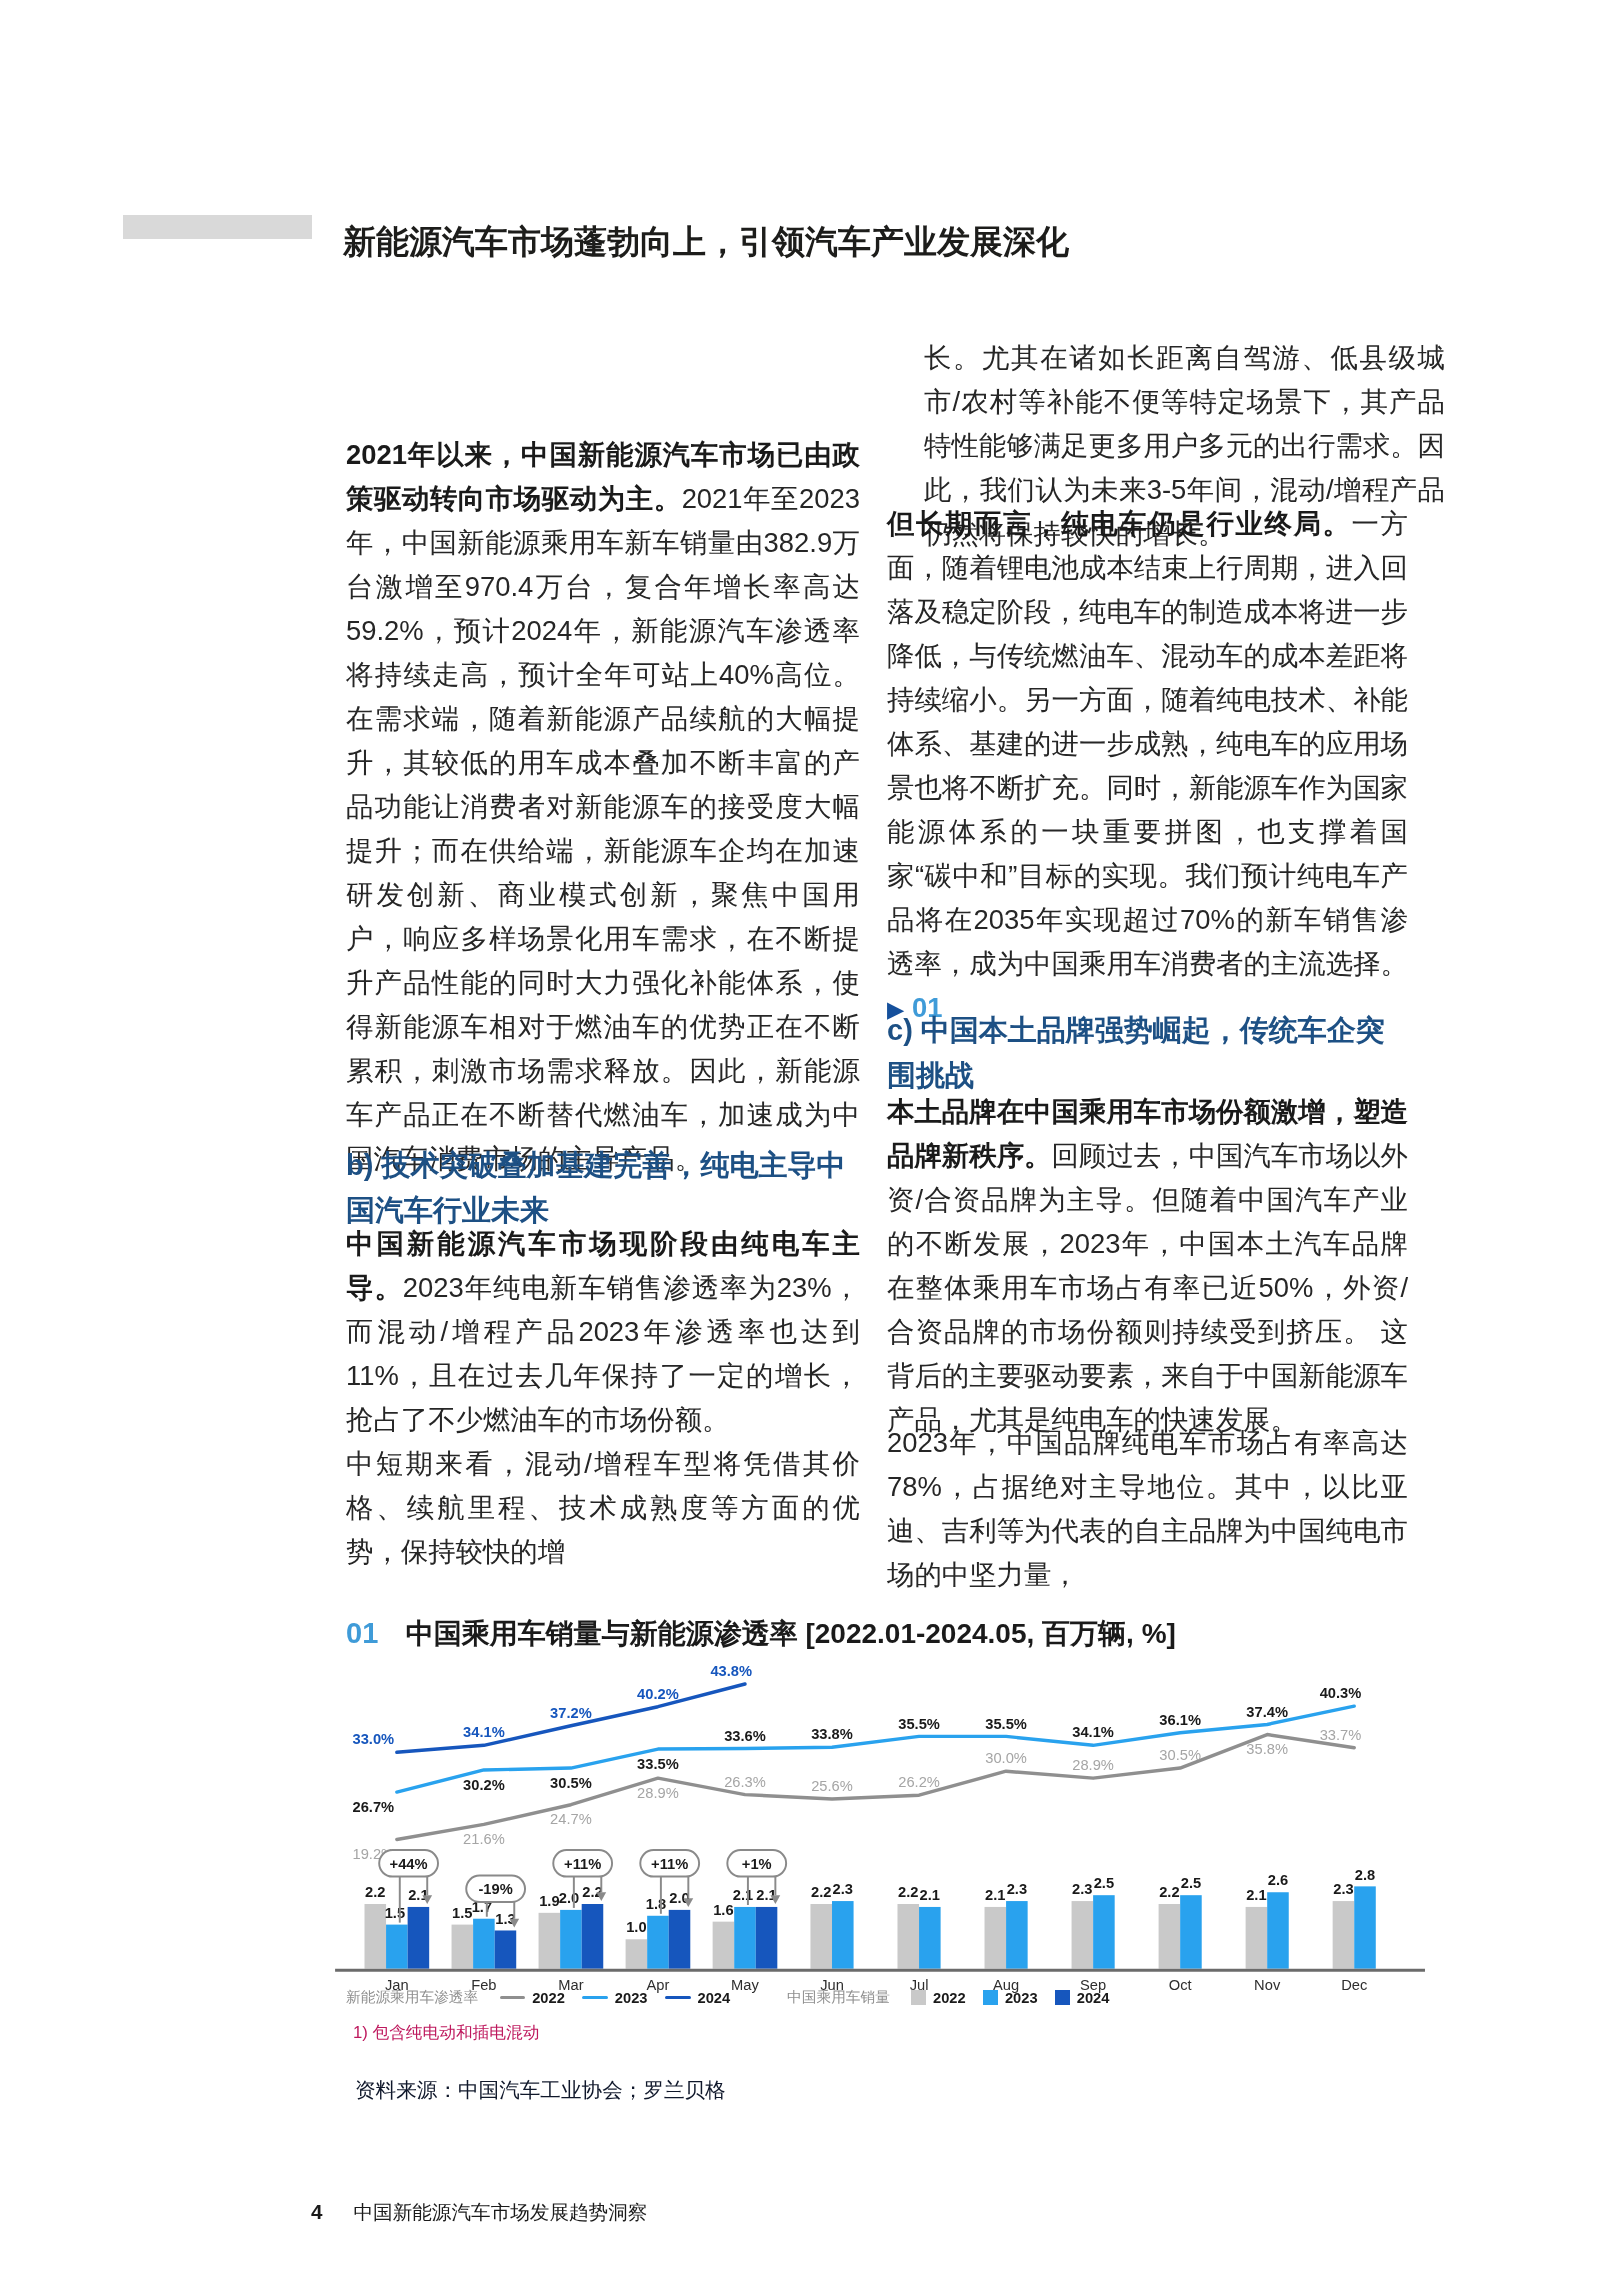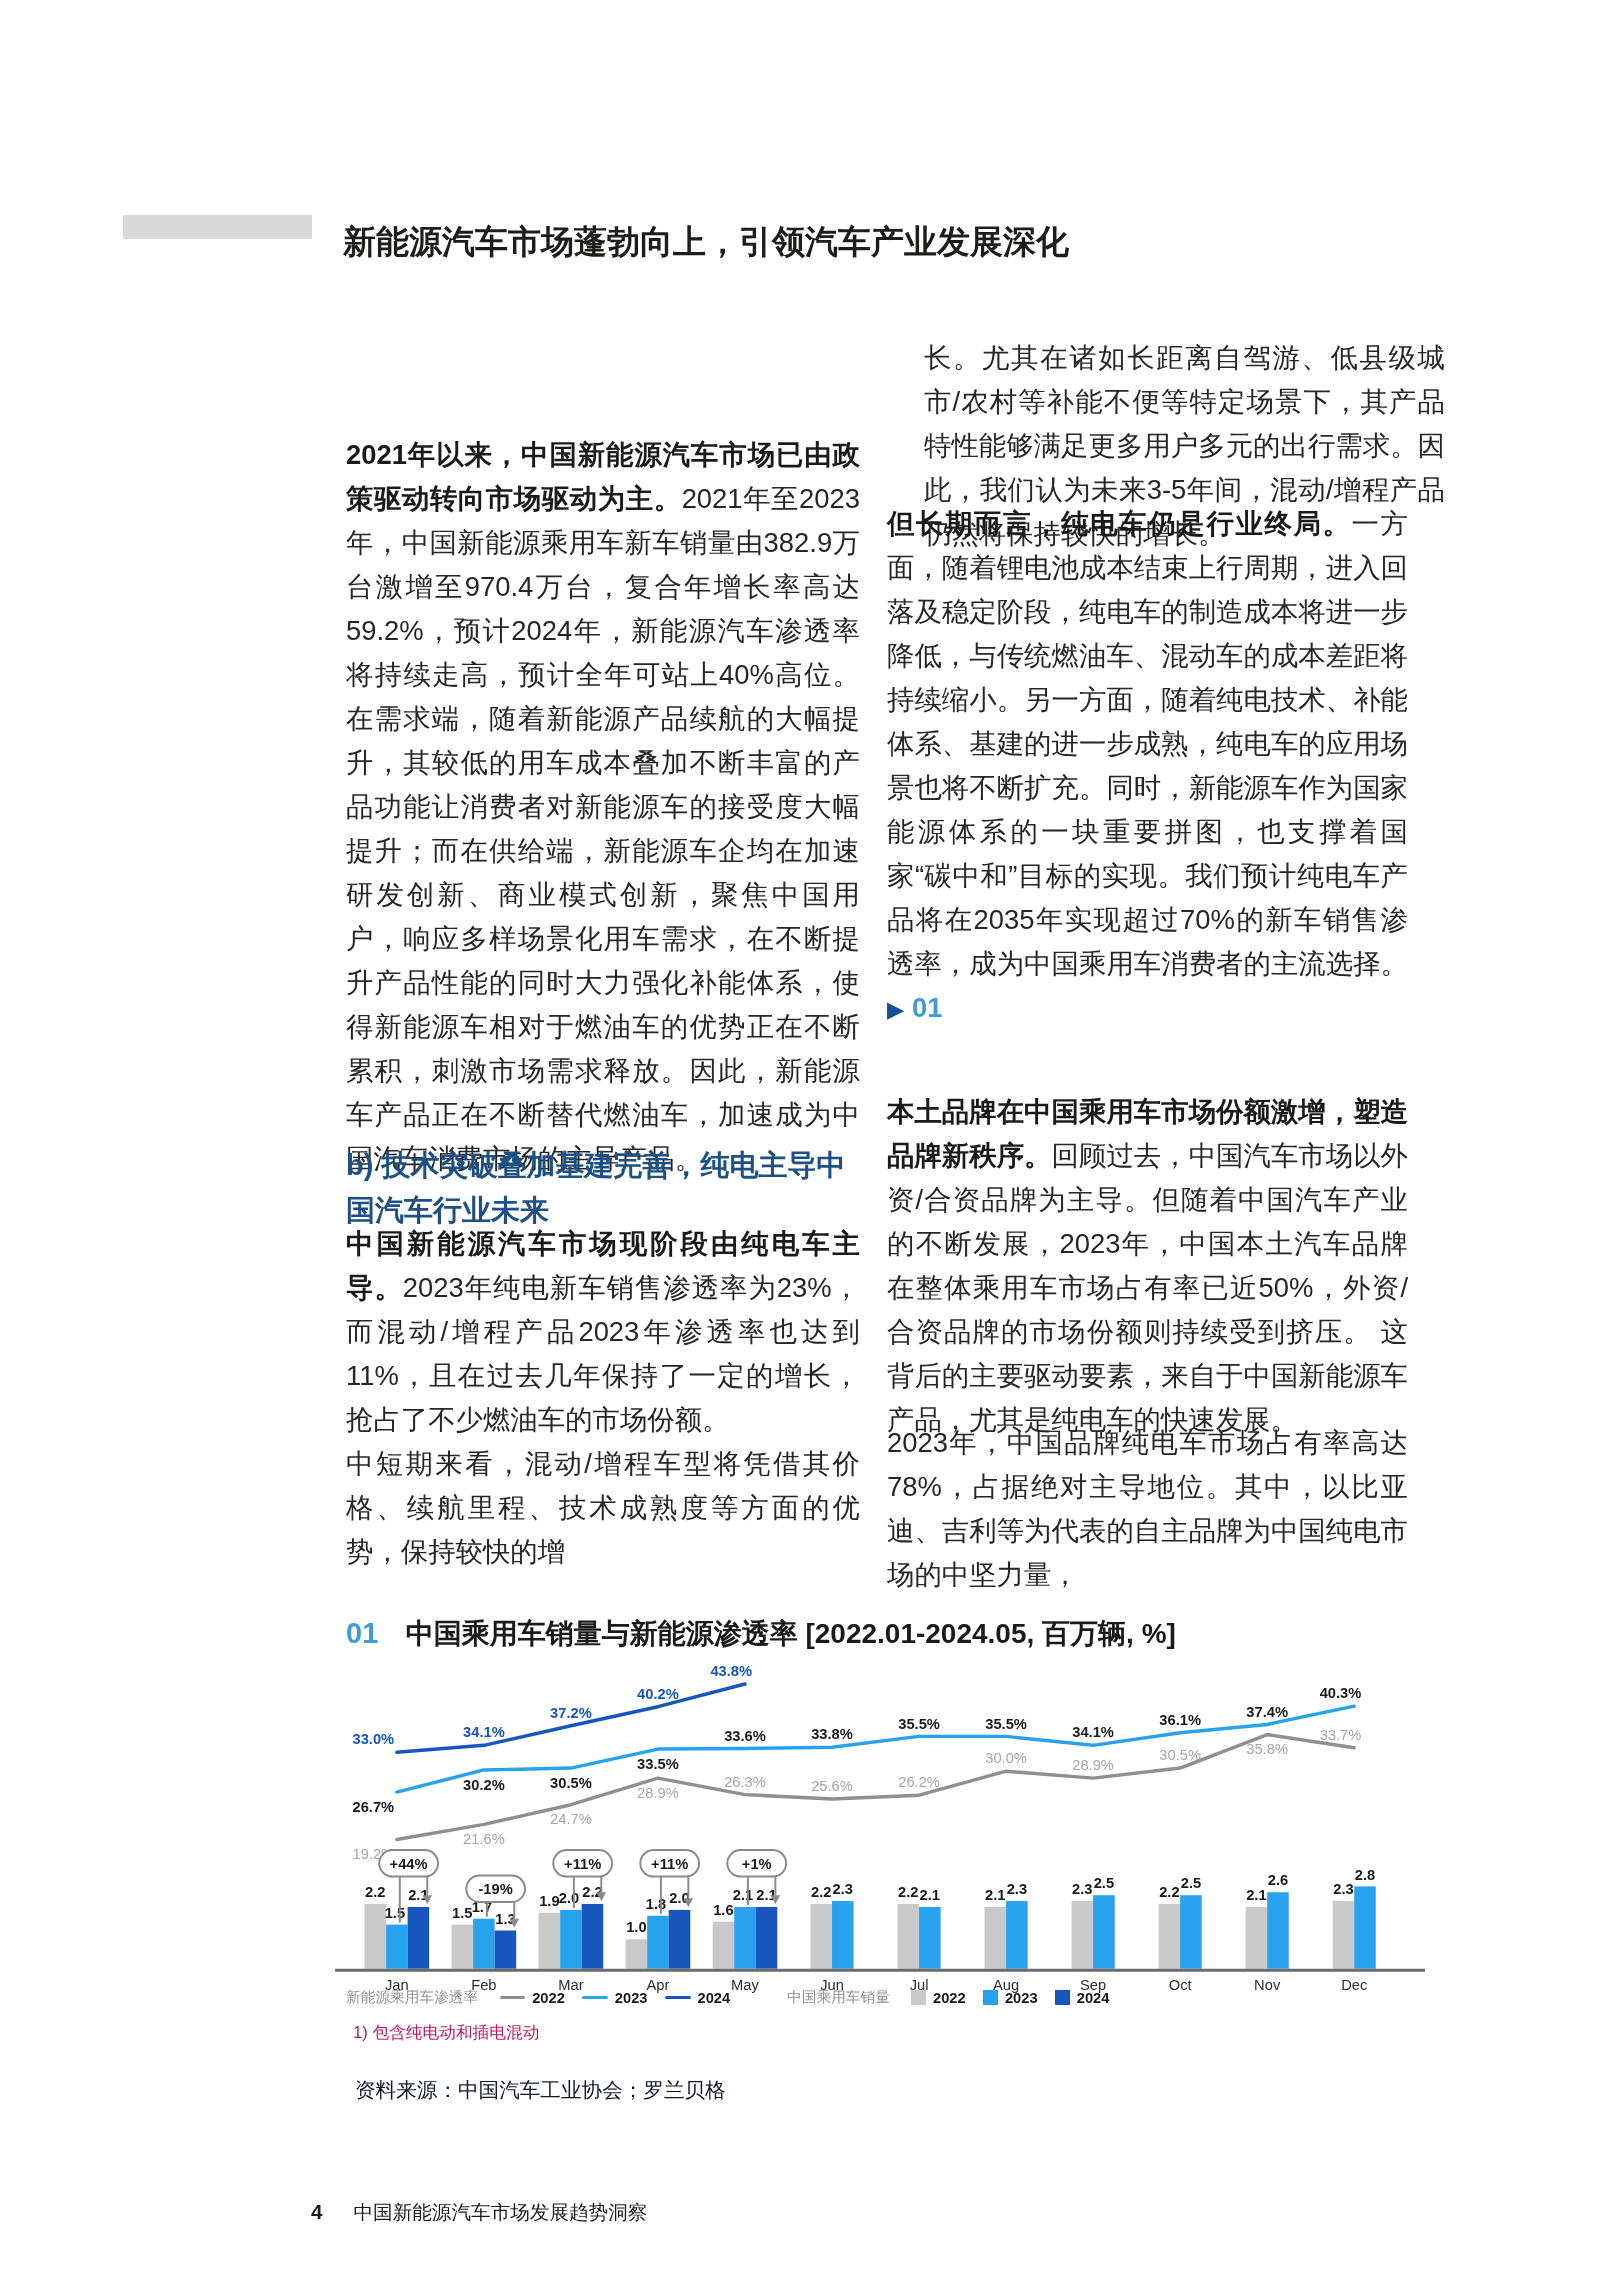--- a/index.html
+++ b/index.html
@@ -41,20 +41,21 @@
 
   <h2 class="abs sec-heading" style="left:346px;top:1119px;">b) 技术突破叠加基建完善，纯电主导中国汽车行业未来</h2>
   <div class="abs col" style="left:346px;top:1222px;">
     <p><b class="lead">中国新能源汽车市场现阶段由纯电车主导。</b><span>2023年纯电新车销售渗透率为23%，而混动/增程产品2023年渗透率也达到11%，且在过去几年保持了一定的增长，抢占了不少燃油车的市场份额。</span></p>
     <p>中短期来看，混动/增程车型将凭借其价格、续航里程、技术成熟度等方面的优势，保持较快的增</p>
   </div>
 
   <p class="abs col" style="left:924px;top:312px;width:521px;margin-top:24px;">长。尤其在诸如长距离自驾游、低县级城市/农村等补能不便等特定场景下，其产品特性能够满足更多用户多元的出行需求。因此，我们认为未来3-5年间，混动/增程产品仍然将保持较快的增长。</p>
   <p class="abs col" style="left:887px;top:502px;width:521px;"><b class="lead">但长期而言，纯电车仍是行业终局。</b><span>一方面，随着锂电池成本结束上行周期，进入回落及稳定阶段，纯电车的制造成本将进一步降低，与传统燃油车、混动车的成本差距将持续缩小。另一方面，随着纯电技术、补能体系、基建的进一步成熟，纯电车的应用场景也将不断扩充。同时，新能源车作为国家能源体系的一块重要拼图，也支撑着国家“碳中和”目标的实现。我们预计纯电车产品将在2035年实现超过70%的新车销售渗透率，成为中国乘用车消费者的主流选择。</span> <span class="fig-marker">▶</span> <span class="fig-num">01</span></p>
 
+  <h2 class="abs sec-heading" style="left:887px;top:984px;width:521px;">c) 中国本土品牌强势崛起，传统车企突围挑战</h2>
   <p class="abs col" style="left:887px;top:1090px;width:521px;"><b class="lead">本土品牌在中国乘用车市场份额激增，塑造品牌新秩序。</b><span>回顾过去，中国汽车市场以外资/合资品牌为主导。但随着中国汽车产业的不断发展，2023年，中国本土汽车品牌在整体乘用车市场占有率已近50%，外资/合资品牌的市场份额则持续受到挤压。 这背后的主要驱动要素，来自于中国新能源车产品，尤其是纯电车的快速发展。</span></p>
   <p class="abs col" style="left:887px;top:1421px;width:521px;">2023年，中国品牌纯电车市场占有率高达78%，占据绝对主导地位。其中，以比亚迪、吉利等为代表的自主品牌为中国纯电市场的中坚力量，</p>
 
   <div class="abs chart-header">
     <span class="chart-number">01</span>
     <span class="chart-title">中国乘用车销量与新能源渗透率 [2022.01-2024.05, 百万辆, %]</span>
   </div>
 
   <svg id="combo-chart" class="abs" style="left:333px;top:1658px;" width="1098" height="345" viewBox="0 0 1120 352">
       <rect x="32" y="251" width="22" height="66" fill="#c9c9c9"></rect>

